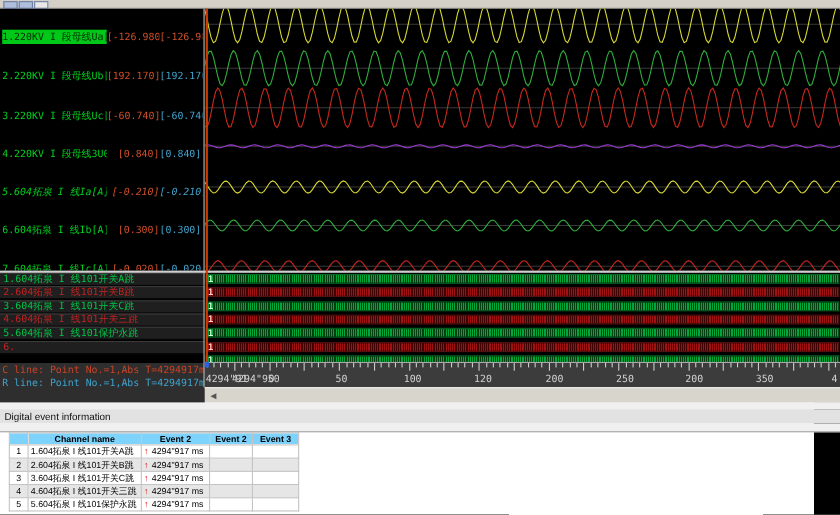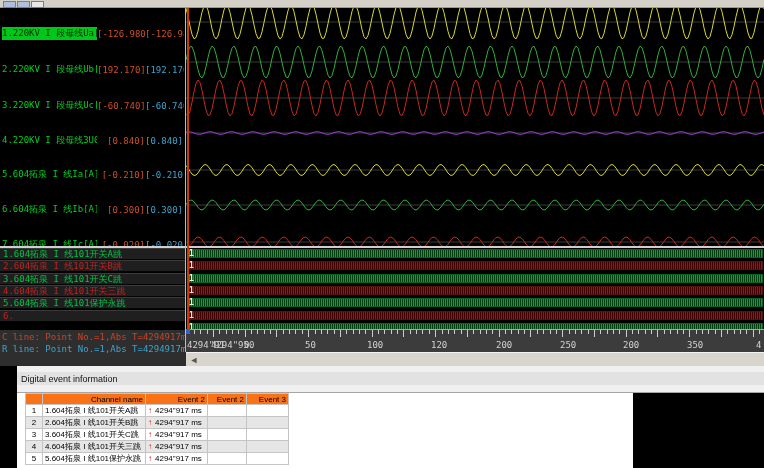--- a/index.html
+++ b/index.html
@@ -44,29 +44,29 @@
   .cursor-mark{position:absolute;left:0;top:321px;width:4px;height:5px;background:#2d62d8;z-index:4;}
   
   .ruler{position:absolute;left:0;top:321px;width:578px;height:23px;background:#3c3c3c;border-top:1px solid #a8a8a8;overflow:hidden;}
   .tick{position:absolute;top:0;width:1px;background:#cccccc;}
   .rlabel{position:absolute;top:10px;font:9px "DejaVu Sans Mono",monospace;color:#d2d2d2;white-space:nowrap;}
   
   .hscroll{position:absolute;left:0;top:344px;width:578px;height:14px;background:#d8d5cd;border-top:1px solid #f2f2f2;}
   .hs-arrow{position:absolute;left:2px;top:2px;width:12px;height:10px;color:#555;font:9px "Liberation Sans",sans-serif;
             text-align:center;line-height:10px;}
   
-  .bottom{position:absolute;left:17px;top:366px;width:616px;height:102px;background:#ffffff;}
+  .bottom{position:absolute;left:0;top:366px;width:740px;height:102px;background:#ffffff;}
   .b-band1{position:absolute;left:0;top:0;width:764px;height:6px;background:#f0f0f0;}
   .b-title-band{position:absolute;left:0;top:6px;width:764px;height:13px;background:#e2e2e2;}
   .b-title{position:absolute;left:4px;top:8px;font:9px "Liberation Sans",sans-serif;color:#111;}
   .b-band2{position:absolute;left:0;top:19px;width:764px;height:7px;background:#f0f0f0;border-bottom:1px solid #a6a6a6;}
   .etable{position:absolute;left:8px;top:27px;border-collapse:collapse;font:8px "Liberation Sans",sans-serif;color:#000;
           border:1px solid #888;}
   .etable th,.etable td{border:1px solid #c4c4c4;padding:0 2px;height:10px;white-space:nowrap;overflow:hidden;}
-  .etable th{font-weight:normal;text-align:right;background:#f97316;}
+  .etable th{font-weight:bold;text-align:center;background:#7dd3fc;}
   .etable tr.alt td{background:#e6e6e6;}
   .etable td.num{width:12px;text-align:center;}
   .etable td.cname{width:98px;max-width:98px;}
   .etable td.ev1{width:57px;max-width:57px;}
   .etable td.ev2{width:34px;}
   .etable td.ev3{width:37px;}
   .up-arrow{color:#dd0f0f;font-weight:bold;margin-right:3px;}
 </style>
 </head>
 <body>
@@ -94,21 +94,21 @@
         <div class="a-row" style="top: 91px;">
           <span class="lbl">3.220KV I 段母线Uc[kV]</span>
           <span class="v1">[-60.740]</span>
           <span class="v2" style="color: rgb(63, 163, 205);">[-60.740]</span>
         </div>
         <div class="a-row" style="top: 126px;">
           <span class="lbl">4.220KV I 段母线3U0[kV]</span>
           <span class="v1">[0.840]</span>
           <span class="v2" style="color: rgb(63, 163, 205);">[0.840]</span>
         </div>
-        <div class="a-row" style="top: 160px;">
+        <div class="a-row" style="top: 160px; font-style: italic;">
           <span class="lbl">5.604拓泉 I 线Ia[A]</span>
           <span class="v1">[-0.210]</span>
           <span class="v2" style="color: rgb(63, 163, 205);">[-0.210]</span>
         </div>
         <div class="a-row" style="top: 195px;">
           <span class="lbl">6.604拓泉 I 线Ib[A]</span>
           <span class="v1">[0.300]</span>
           <span class="v2" style="color: rgb(63, 163, 205);">[0.300]</span>
         </div>
         <div class="a-row" style="top: 230px;">

